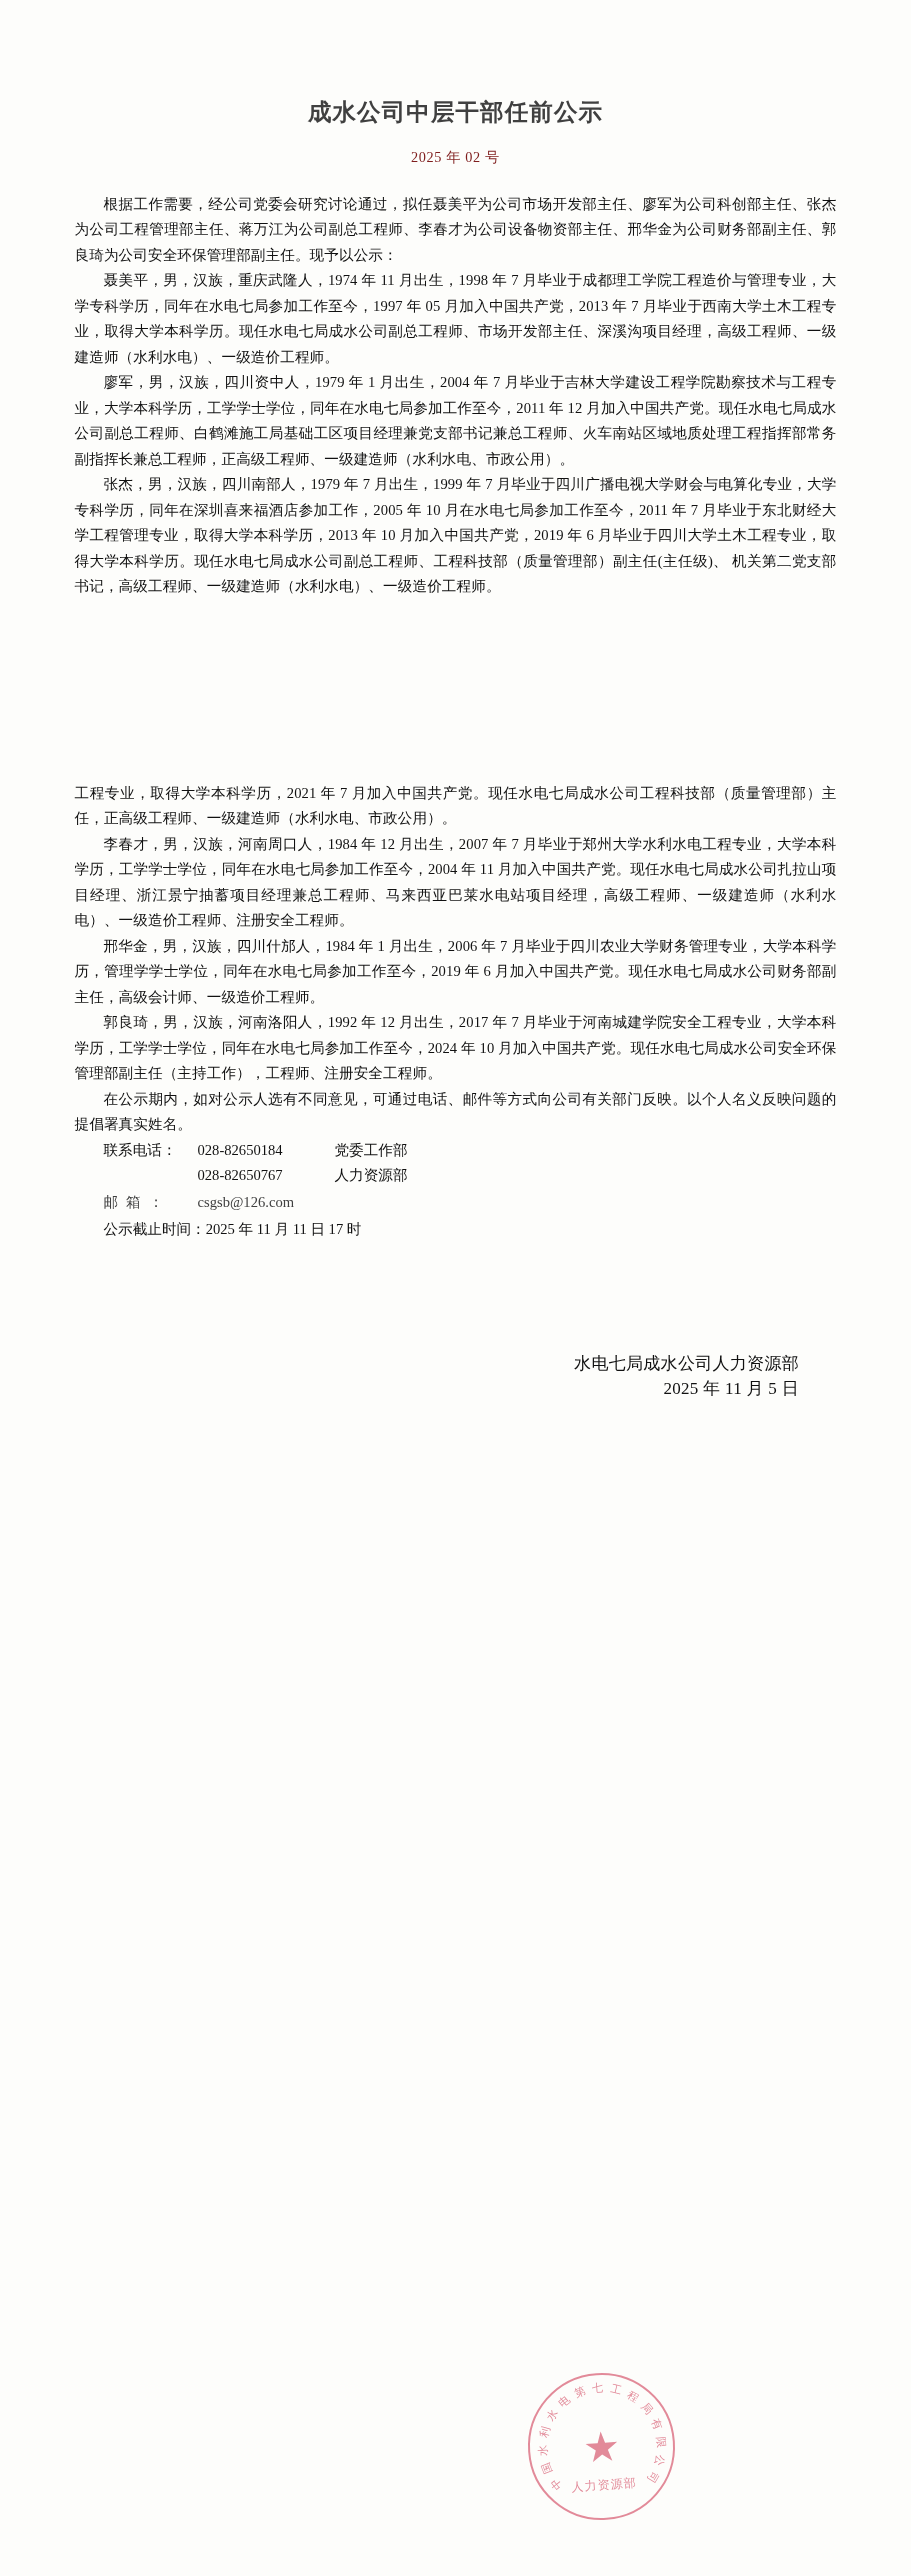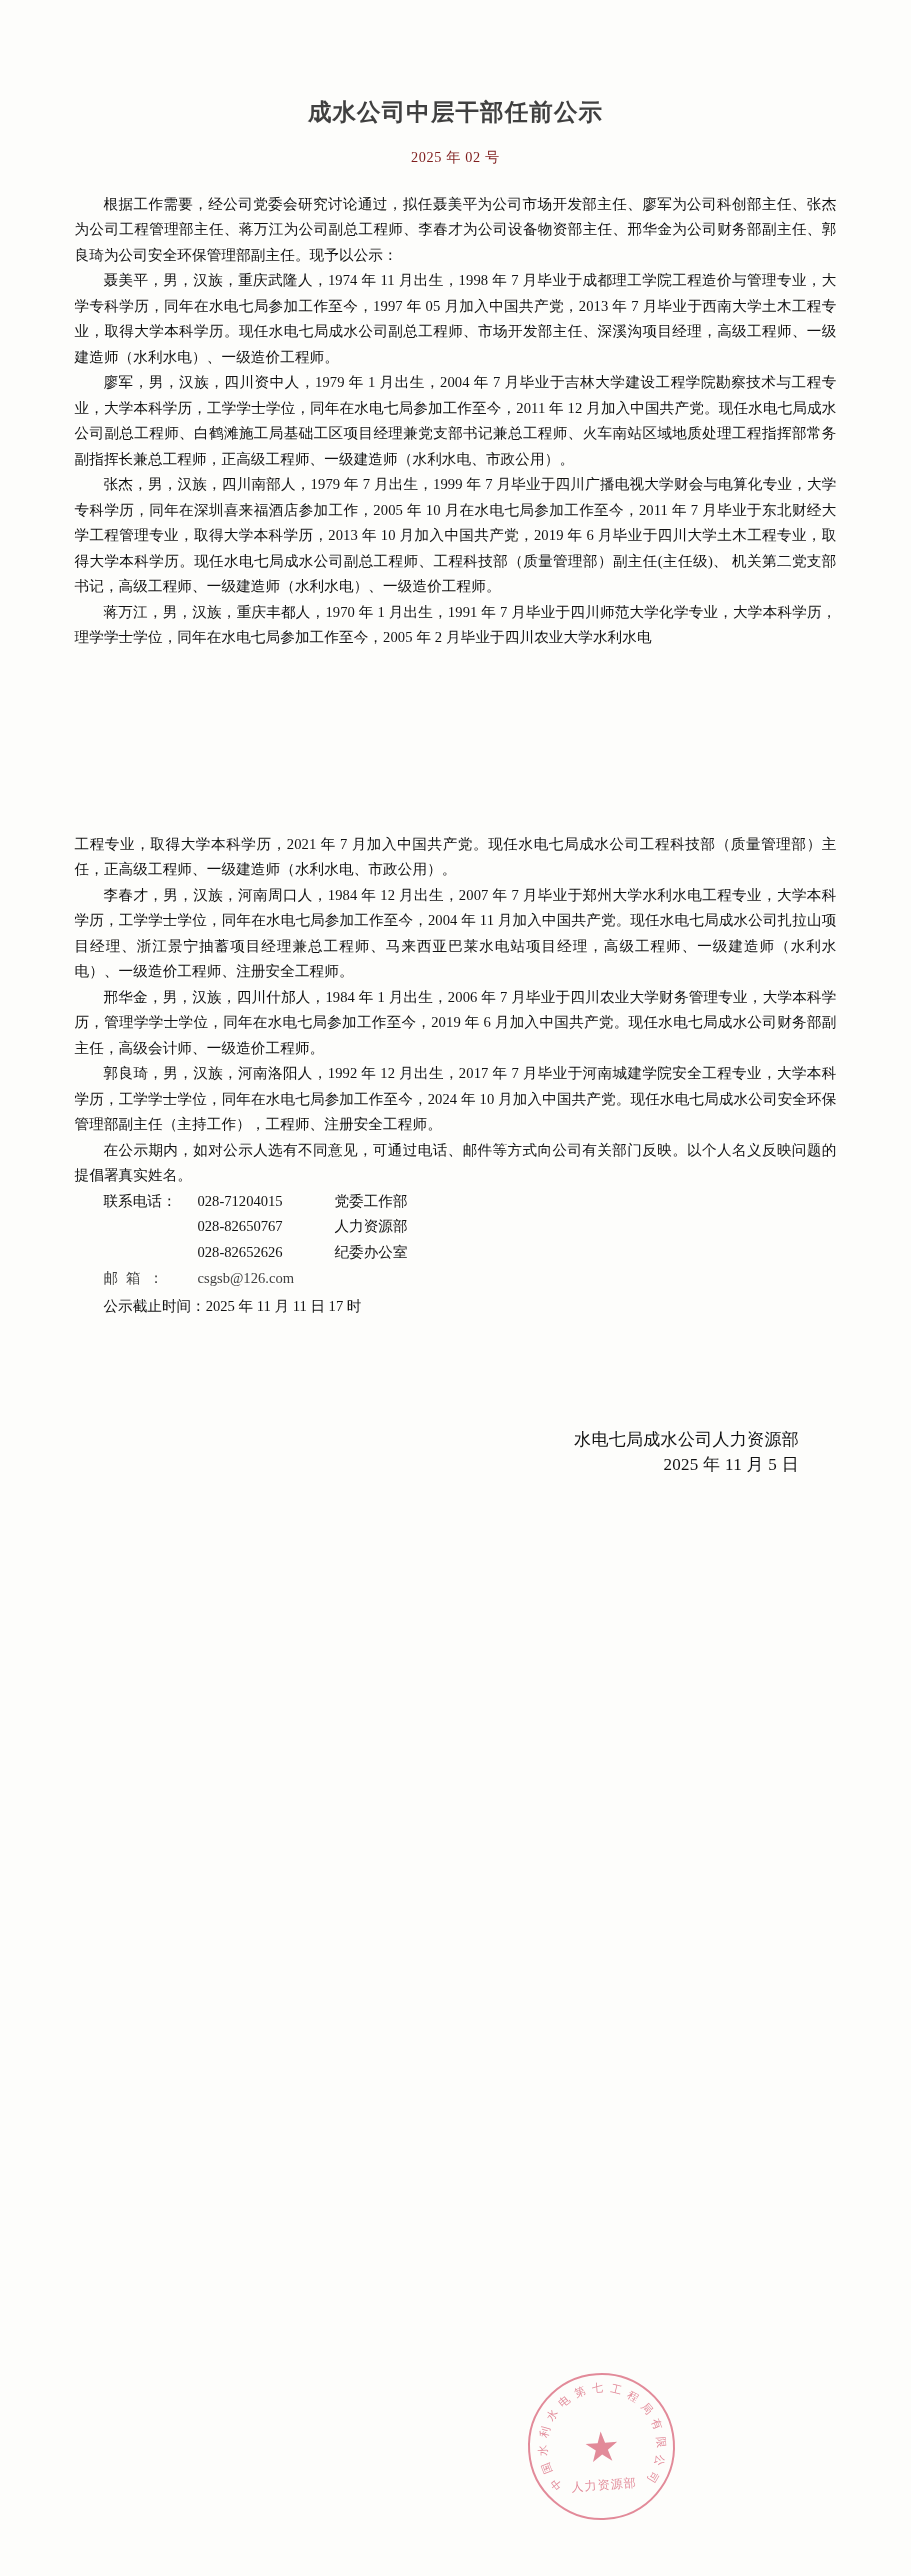--- a/index.html
+++ b/index.html
@@ -174,48 +174,42 @@
   <div class="sheet">
 
     <h1 class="doc-title">成水公司中层干部任前公示</h1>
     <div class="doc-number">2025 年 02 号</div>
 
     <div class="body-block">
       <p class="para indent">根据工作需要，经公司党委会研究讨论通过，拟任聂美平为公司市场开发部主任、廖军为公司科创部主任、张杰为公司工程管理部主任、蒋万江为公司副总工程师、李春才为公司设备物资部主任、邢华金为公司财务部副主任、郭良琦为公司安全环保管理部副主任。现予以公示：</p>
       <p class="para indent">聂美平，男，汉族，重庆武隆人，1974 年 11 月出生，1998 年 7 月毕业于成都理工学院工程造价与管理专业，大学专科学历，同年在水电七局参加工作至今，1997 年 05 月加入中国共产党，2013 年 7 月毕业于西南大学土木工程专业，取得大学本科学历。现任水电七局成水公司副总工程师、市场开发部主任、深溪沟项目经理，高级工程师、一级建造师（水利水电）、一级造价工程师。</p>
       <p class="para indent">廖军，男，汉族，四川资中人，1979 年 1 月出生，2004 年 7 月毕业于吉林大学建设工程学院勘察技术与工程专业，大学本科学历，工学学士学位，同年在水电七局参加工作至今，2011 年 12 月加入中国共产党。现任水电七局成水公司副总工程师、白鹤滩施工局基础工区项目经理兼党支部书记兼总工程师、火车南站区域地质处理工程指挥部常务副指挥长兼总工程师，正高级工程师、一级建造师（水利水电、市政公用）。</p>
       <p class="para indent">张杰，男，汉族，四川南部人，1979 年 7 月出生，1999 年 7 月毕业于四川广播电视大学财会与电算化专业，大学专科学历，同年在深圳喜来福酒店参加工作，2005 年 10 月在水电七局参加工作至今，2011 年 7 月毕业于东北财经大学工程管理专业，取得大学本科学历，2013 年 10 月加入中国共产党，2019 年 6 月毕业于四川大学土木工程专业，取得大学本科学历。现任水电七局成水公司副总工程师、工程科技部（质量管理部）副主任(主任级)、 机关第二党支部书记，高级工程师、一级建造师（水利水电）、一级造价工程师。</p>
-      <p class="para indent">蒋万江，男，汉族，重庆丰都人，1970 年 1 月出生，1991 年 7 月毕业于四川师范大学化学专业，大学本科学历，理学学士学位，同年在水电七局参加工作至今，2005 年 2 月毕业于四川农业大学水利水电</p>
     </div>
 
     <div class="spacer-gap"></div>
 
     <div class="body-block" style="padding-top:0">
       <p class="para">工程专业，取得大学本科学历，2021 年 7 月加入中国共产党。现任水电七局成水公司工程科技部（质量管理部）主任，正高级工程师、一级建造师（水利水电、市政公用）。</p>
       <p class="para indent">李春才，男，汉族，河南周口人，1984 年 12 月出生，2007 年 7 月毕业于郑州大学水利水电工程专业，大学本科学历，工学学士学位，同年在水电七局参加工作至今，2004 年 11 月加入中国共产党。现任水电七局成水公司扎拉山项目经理、浙江景宁抽蓄项目经理兼总工程师、马来西亚巴莱水电站项目经理，高级工程师、一级建造师（水利水电）、一级造价工程师、注册安全工程师。</p>
       <p class="para indent">邢华金，男，汉族，四川什邡人，1984 年 1 月出生，2006 年 7 月毕业于四川农业大学财务管理专业，大学本科学历，管理学学士学位，同年在水电七局参加工作至今，2019 年 6 月加入中国共产党。现任水电七局成水公司财务部副主任，高级会计师、一级造价工程师。</p>
       <p class="para indent">郭良琦，男，汉族，河南洛阳人，1992 年 12 月出生，2017 年 7 月毕业于河南城建学院安全工程专业，大学本科学历，工学学士学位，同年在水电七局参加工作至今，2024 年 10 月加入中国共产党。现任水电七局成水公司安全环保管理部副主任（主持工作），工程师、注册安全工程师。</p>
       <p class="para indent">在公示期内，如对公示人选有不同意见，可通过电话、邮件等方式向公司有关部门反映。以个人名义反映问题的提倡署真实姓名。</p>
     </div>
 
     <div class="contact-block">
       <div class="contact-row">
         <div class="lbl">联系电话：</div>
-        <div class="num">028-71204015</div>
+        <div class="num">028-82650184</div>
         <div class="dept">党委工作部</div>
       </div>
       <div class="contact-row sub">
         <div class="lbl">联系电话：</div>
         <div class="num">028-82650767</div>
         <div class="dept">人力资源部</div>
-      </div>
-      <div class="contact-row sub">
-        <div class="lbl">联系电话：</div>
-        <div class="num">028-82652626</div>
-        <div class="dept">纪委办公室</div>
       </div>
 
       <div class="mail-row">
         <div class="lbl">邮箱：</div>
         <div class="val">csgsb@126.com</div>
       </div>
 
       <div class="deadline-row">公示截止时间：2025 年 11 月 11 日 17 时</div>
     </div>
 

